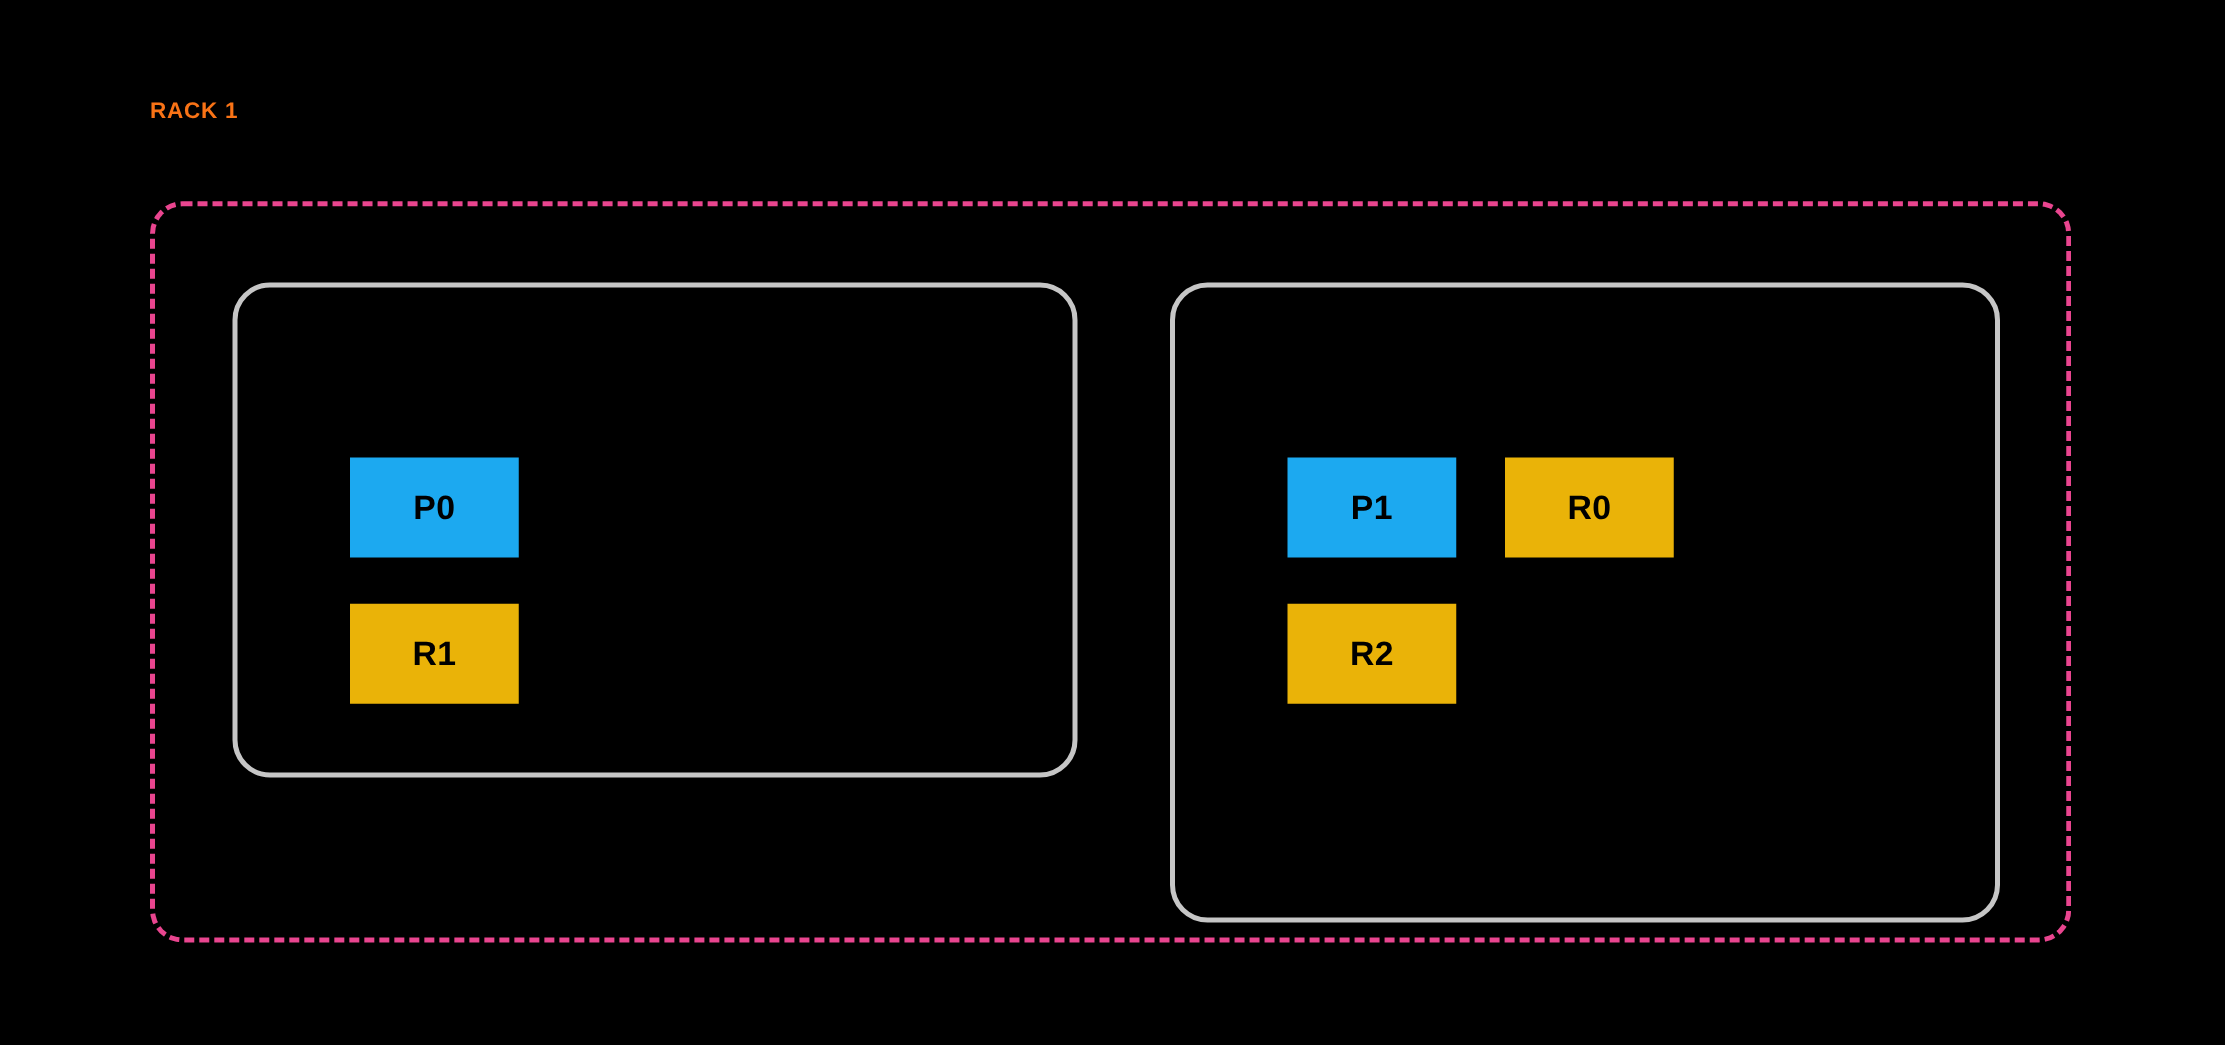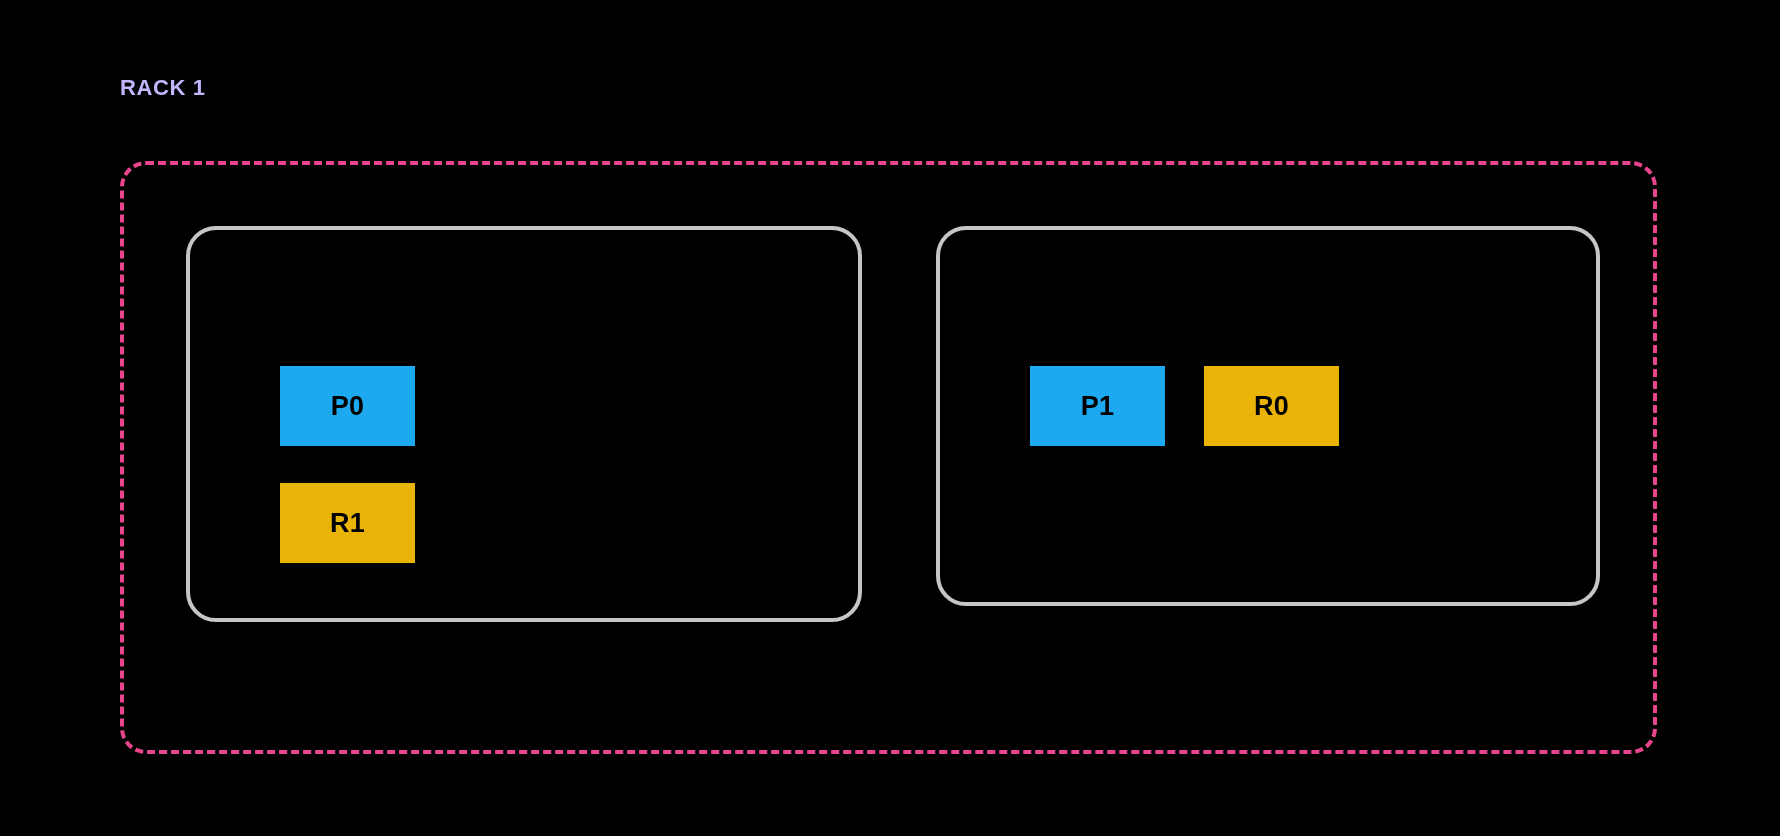--- a/index.html
+++ b/index.html
@@ -19,24 +19,24 @@
     height: 836px;
     background: #000000;
     overflow: hidden;
   }
 
   
   #rack-label {
     position: absolute;
     left: 120px;
     top: 74px;
-    font-size: 22px;
+    font-size: 18px;
     font-weight: bold;
     letter-spacing: 0.6px;
-    color: #c4b5fd;
+    color: #f97316;
     white-space: nowrap;
     line-height: 28px;
   }
 
   
   #rack-boundary {
     position: absolute;
     left: 120px;
     top: 161px;
     width: 1537px;
@@ -58,21 +58,21 @@
   #node-panel-0 {
     left: 186px;
     top: 226px;
     width: 676px;
     height: 396px;
   }
   #node-panel-1 {
     left: 936px;
     top: 226px;
     width: 664px;
-    height: 380px;
+    height: 512px;
   }
 
   
   .partition-grid {
     position: absolute;
     left: 54px;
     top: 136px;
     display: flex;
     flex-direction: column;
     row-gap: 37px;
@@ -125,18 +125,19 @@
 
   <div class="node-panel" id="node-panel-1">
     <div class="partition-grid">
 
       <div class="partition-row">
         <div class="partition-box leader">P1</div>
         <div class="partition-box replica">R0</div>
       </div>
 
       <div class="partition-row">
+        <div class="partition-box replica">R2</div>
       </div>
 
     </div>
   </div>
 
 </div>
 
 </body></html>

